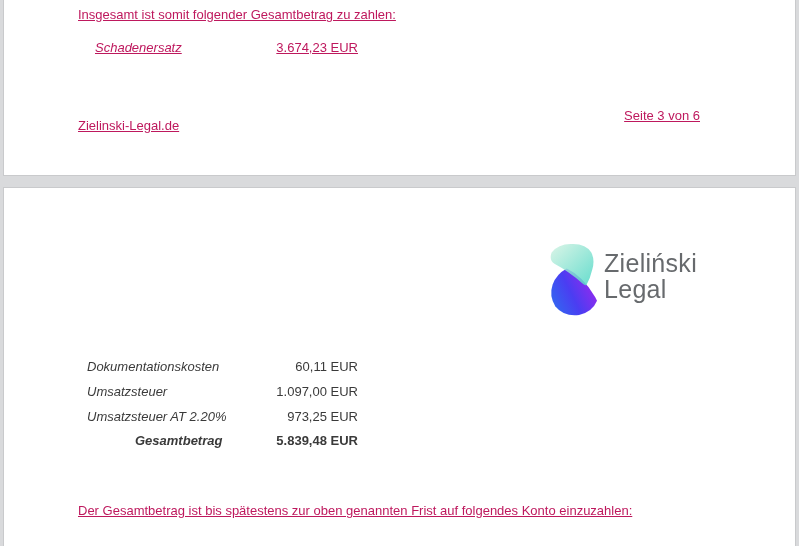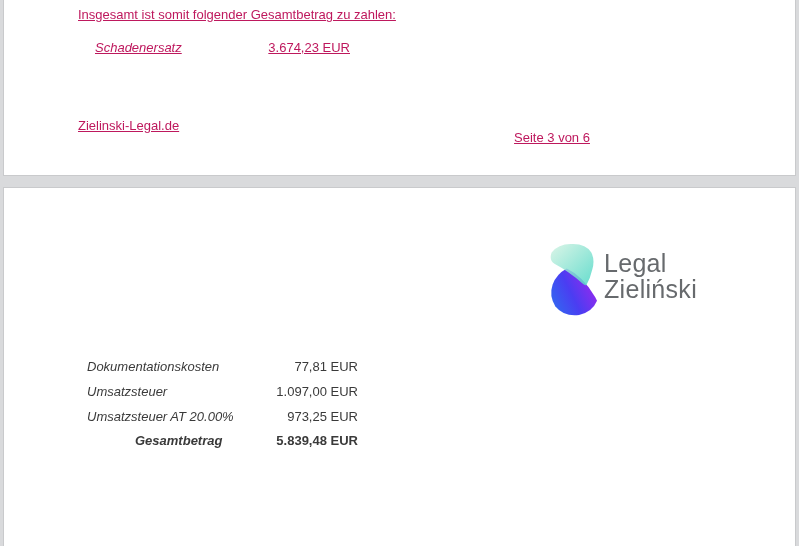--- a/index.html
+++ b/index.html
@@ -32,23 +32,23 @@
     white-space: nowrap;
     color: #be185d;
     text-decoration: underline;
   }
   .italic { font-style: italic; }
 
   
   .p1-intro   { left: 74px; top: 7px; }
   .p1-row     { left: 83px; top: 40px; width: 271px; height: 15px; position: absolute; }
   .p1-row .row-label { position: absolute; left: 8px; top: 0; }
-  .p1-row .row-value { position: absolute; right: 8px; top: 0; }
+  .p1-row .row-value { position: absolute; right: 0; top: 0; }
   .p1-footer-left  { left: 74px; top: 118px; text-align: center; }
-  .p1-footer-right { left: 400px; top: 130px; width: 296px; text-align: center; }
+  .p1-footer-right { left: 400px; top: 108px; width: 296px; text-align: right; }
 
   
   .logo {
     position: absolute;
     left: 541px;
     top: 53px;
     display: flex;
     align-items: flex-start;
   }
   .logo-mark { display: block; }
@@ -108,39 +108,40 @@
           </linearGradient>
           <linearGradient id="gradMint" x1="0" y1="0" x2="1" y2="1">
             <stop offset="0" stop-color="#d5f3e3"></stop>
             <stop offset="1" stop-color="#4cd7c5"></stop>
           </linearGradient>
         </defs>
         <path fill="url(#gradPurple)" d="M 23 28 Q 40 36 53 58 L 55 62 Q 50 74 36 77 Q 20 79 11 68 Q 4 57 8 45 Q 12 34 23 28 Z"></path>
         <path fill="url(#gradMint)" fill-opacity="0.85" d="M 7 11 Q 14 2 27 2 Q 43 1 49 11 Q 53 19 50 29 Q 48 38 44 45 Q 42.5 46.5 40 44 Q 25 31 10 23 Q 4 19 7 11 Z"></path>
       </svg>
       <div class="logo-text">
+        <div>Zieliński</div>
         <div>Legal</div>
-        <div>Zieliński</div>
       </div>
     </div>
 
     <div class="cost-table">
       <div class="t-row">
         <span class="row-label">Dokumentationskosten</span>
-        <span class="row-value">77,81 EUR</span>
+        <span class="row-value">60,11 EUR</span>
       </div>
       <div class="t-row">
         <span class="row-label">Umsatzsteuer</span>
         <span class="row-value">1.097,00 EUR</span>
       </div>
       <div class="t-row">
-        <span class="row-label">Umsatzsteuer AT 20.00%</span>
+        <span class="row-label">Umsatzsteuer AT 2.20%</span>
         <span class="row-value">973,25 EUR</span>
       </div>
       <div class="t-row total">
         <span class="row-label">Gesamtbetrag</span>
         <span class="row-value">5.839,48 EUR</span>
       </div>
     </div>
 
+    <div class="txt p2-paragraph">Der Gesamtbetrag ist bis spätestens zur oben genannten Frist auf folgendes Konto einzuzahlen:</div>
   </div>
 
 </div>
 
 </body></html>

